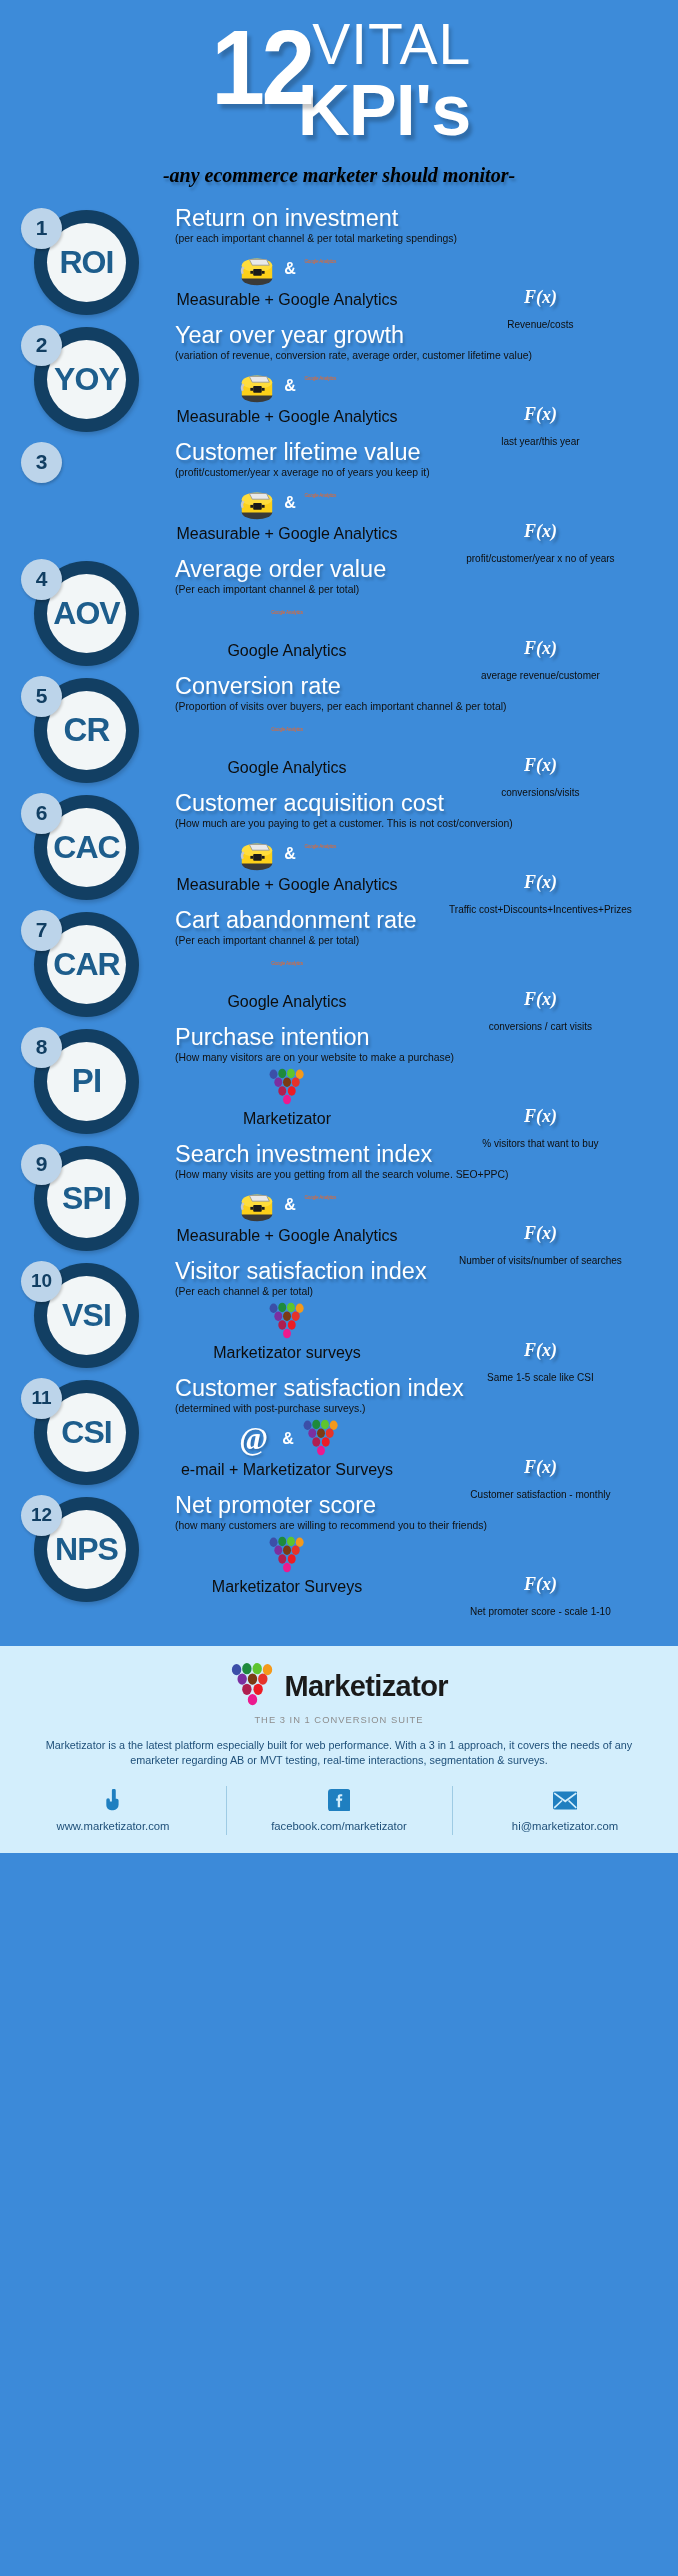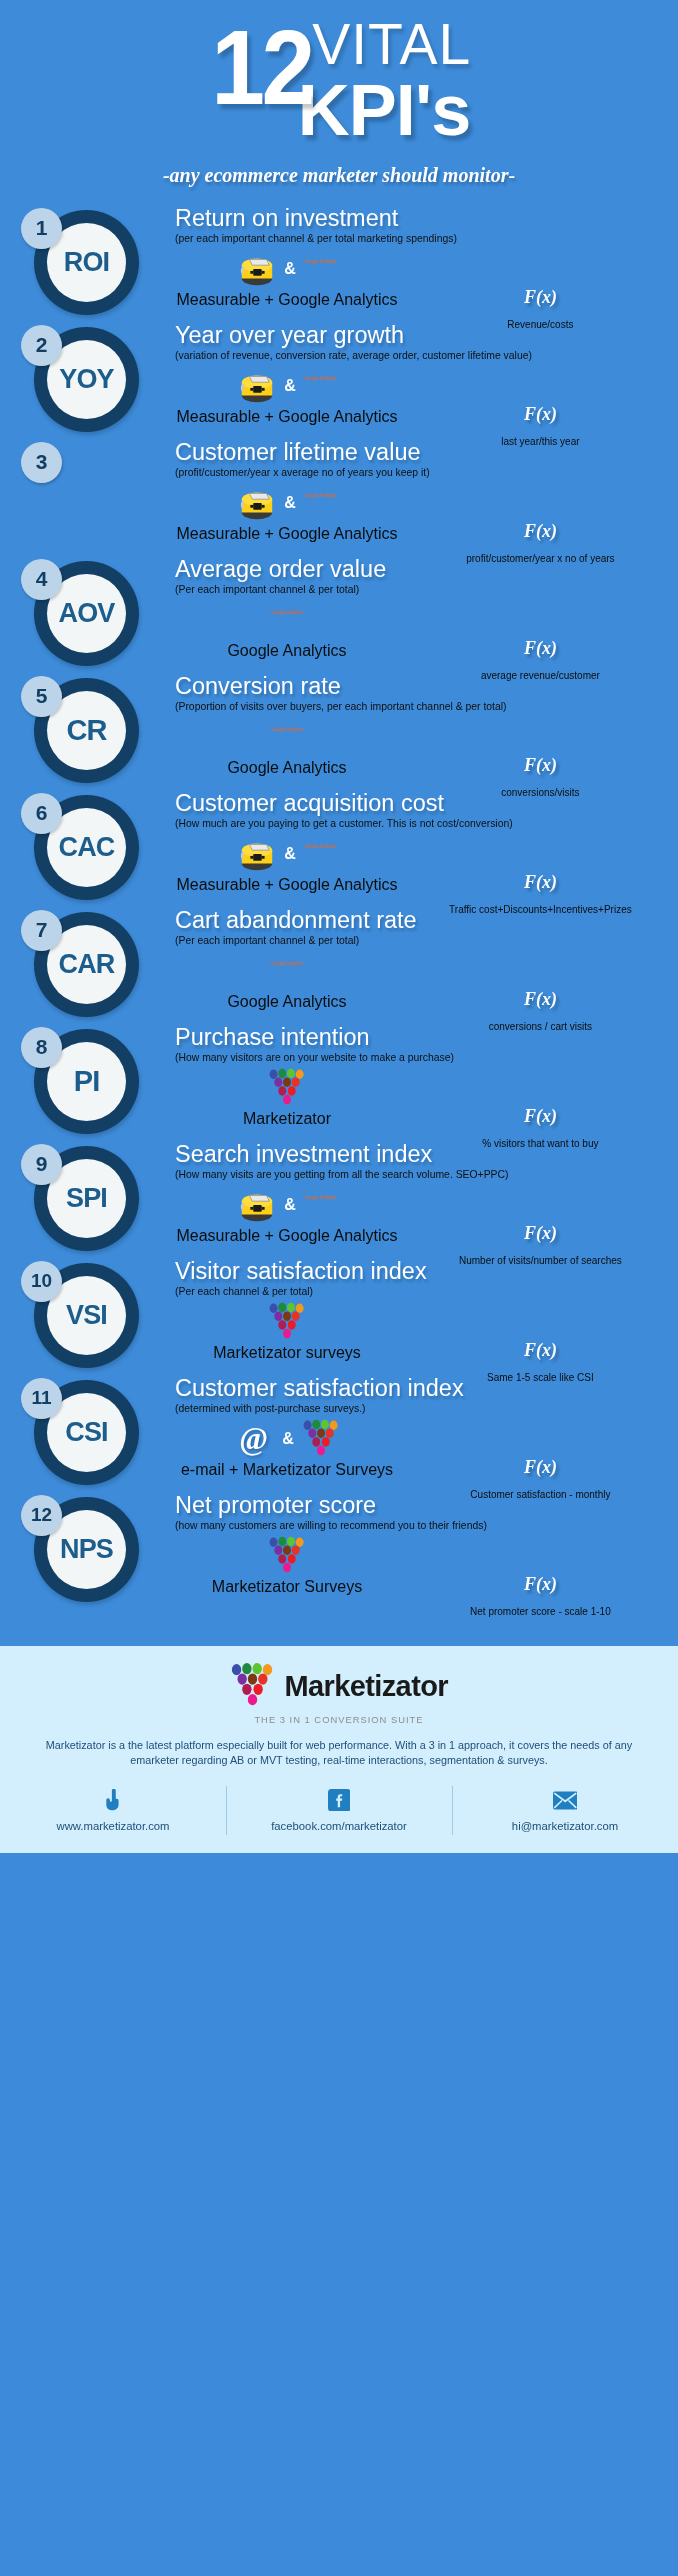--- a/index.html
+++ b/index.html
@@ -37,21 +37,21 @@
     font-size: 72px; font-weight: bold; color: #ffffff;
     letter-spacing: -0.9px; padding-left: 90px;
     text-shadow: 3.8px 4.7px 3.8px rgba(0,0,0,0.22);
     font-family: "Liberation Sans", sans-serif;
     display: inline-block;
   }
   .subtitle {
     margin-top: 13px; text-align: center;
     font-family: "Liberation Serif", serif;
     font-style: italic; font-weight: bold;
-    font-size: 20px; color: #ffffff;
+    font-size: 20px; color: #000000;
     text-shadow: 1.9px 2.8px 2.8px rgba(0,0,0,0.22);
     letter-spacing: 0px;
   }
 
   
   .kpi-list { padding: 11.3px 0 0; }
   .kpi-row {
     position: relative;
     height: 117px;
     padding-left: 15px;
@@ -70,22 +70,22 @@
     position: absolute; left: 13px; top: 13px;
     width: 79px; height: 79px; border-radius: 50%;
     background: #f2f6f7;
     display: flex; align-items: center; justify-content: center;
   }
   .badge-abbr {
     font-size: 29px; font-weight: bold; color: #1d5d8c;
     letter-spacing: -0.9px;
     font-family: "Liberation Sans", sans-serif;
   }
-  .badge-abbr.len2 { font-size: 29px; }
-  .badge-abbr.len3 { font-size: 27px; }
+  .badge-abbr.len2 { font-size: 33px; }
+  .badge-abbr.len3 { font-size: 32px; }
   .badge-num {
     position: absolute; left: 0px; top: 0px;
     width: 41px; height: 41px; border-radius: 50%;
     background: #bcd4ea;
     display: flex; align-items: center; justify-content: center;
     font-size: 21px; font-weight: bold; color: #123f63;
     z-index: 3;
     box-shadow: 0.9px 1.9px 2.8px rgba(0,0,0,0.2);
   }
   .badge-num.two { font-size: 19px; }

